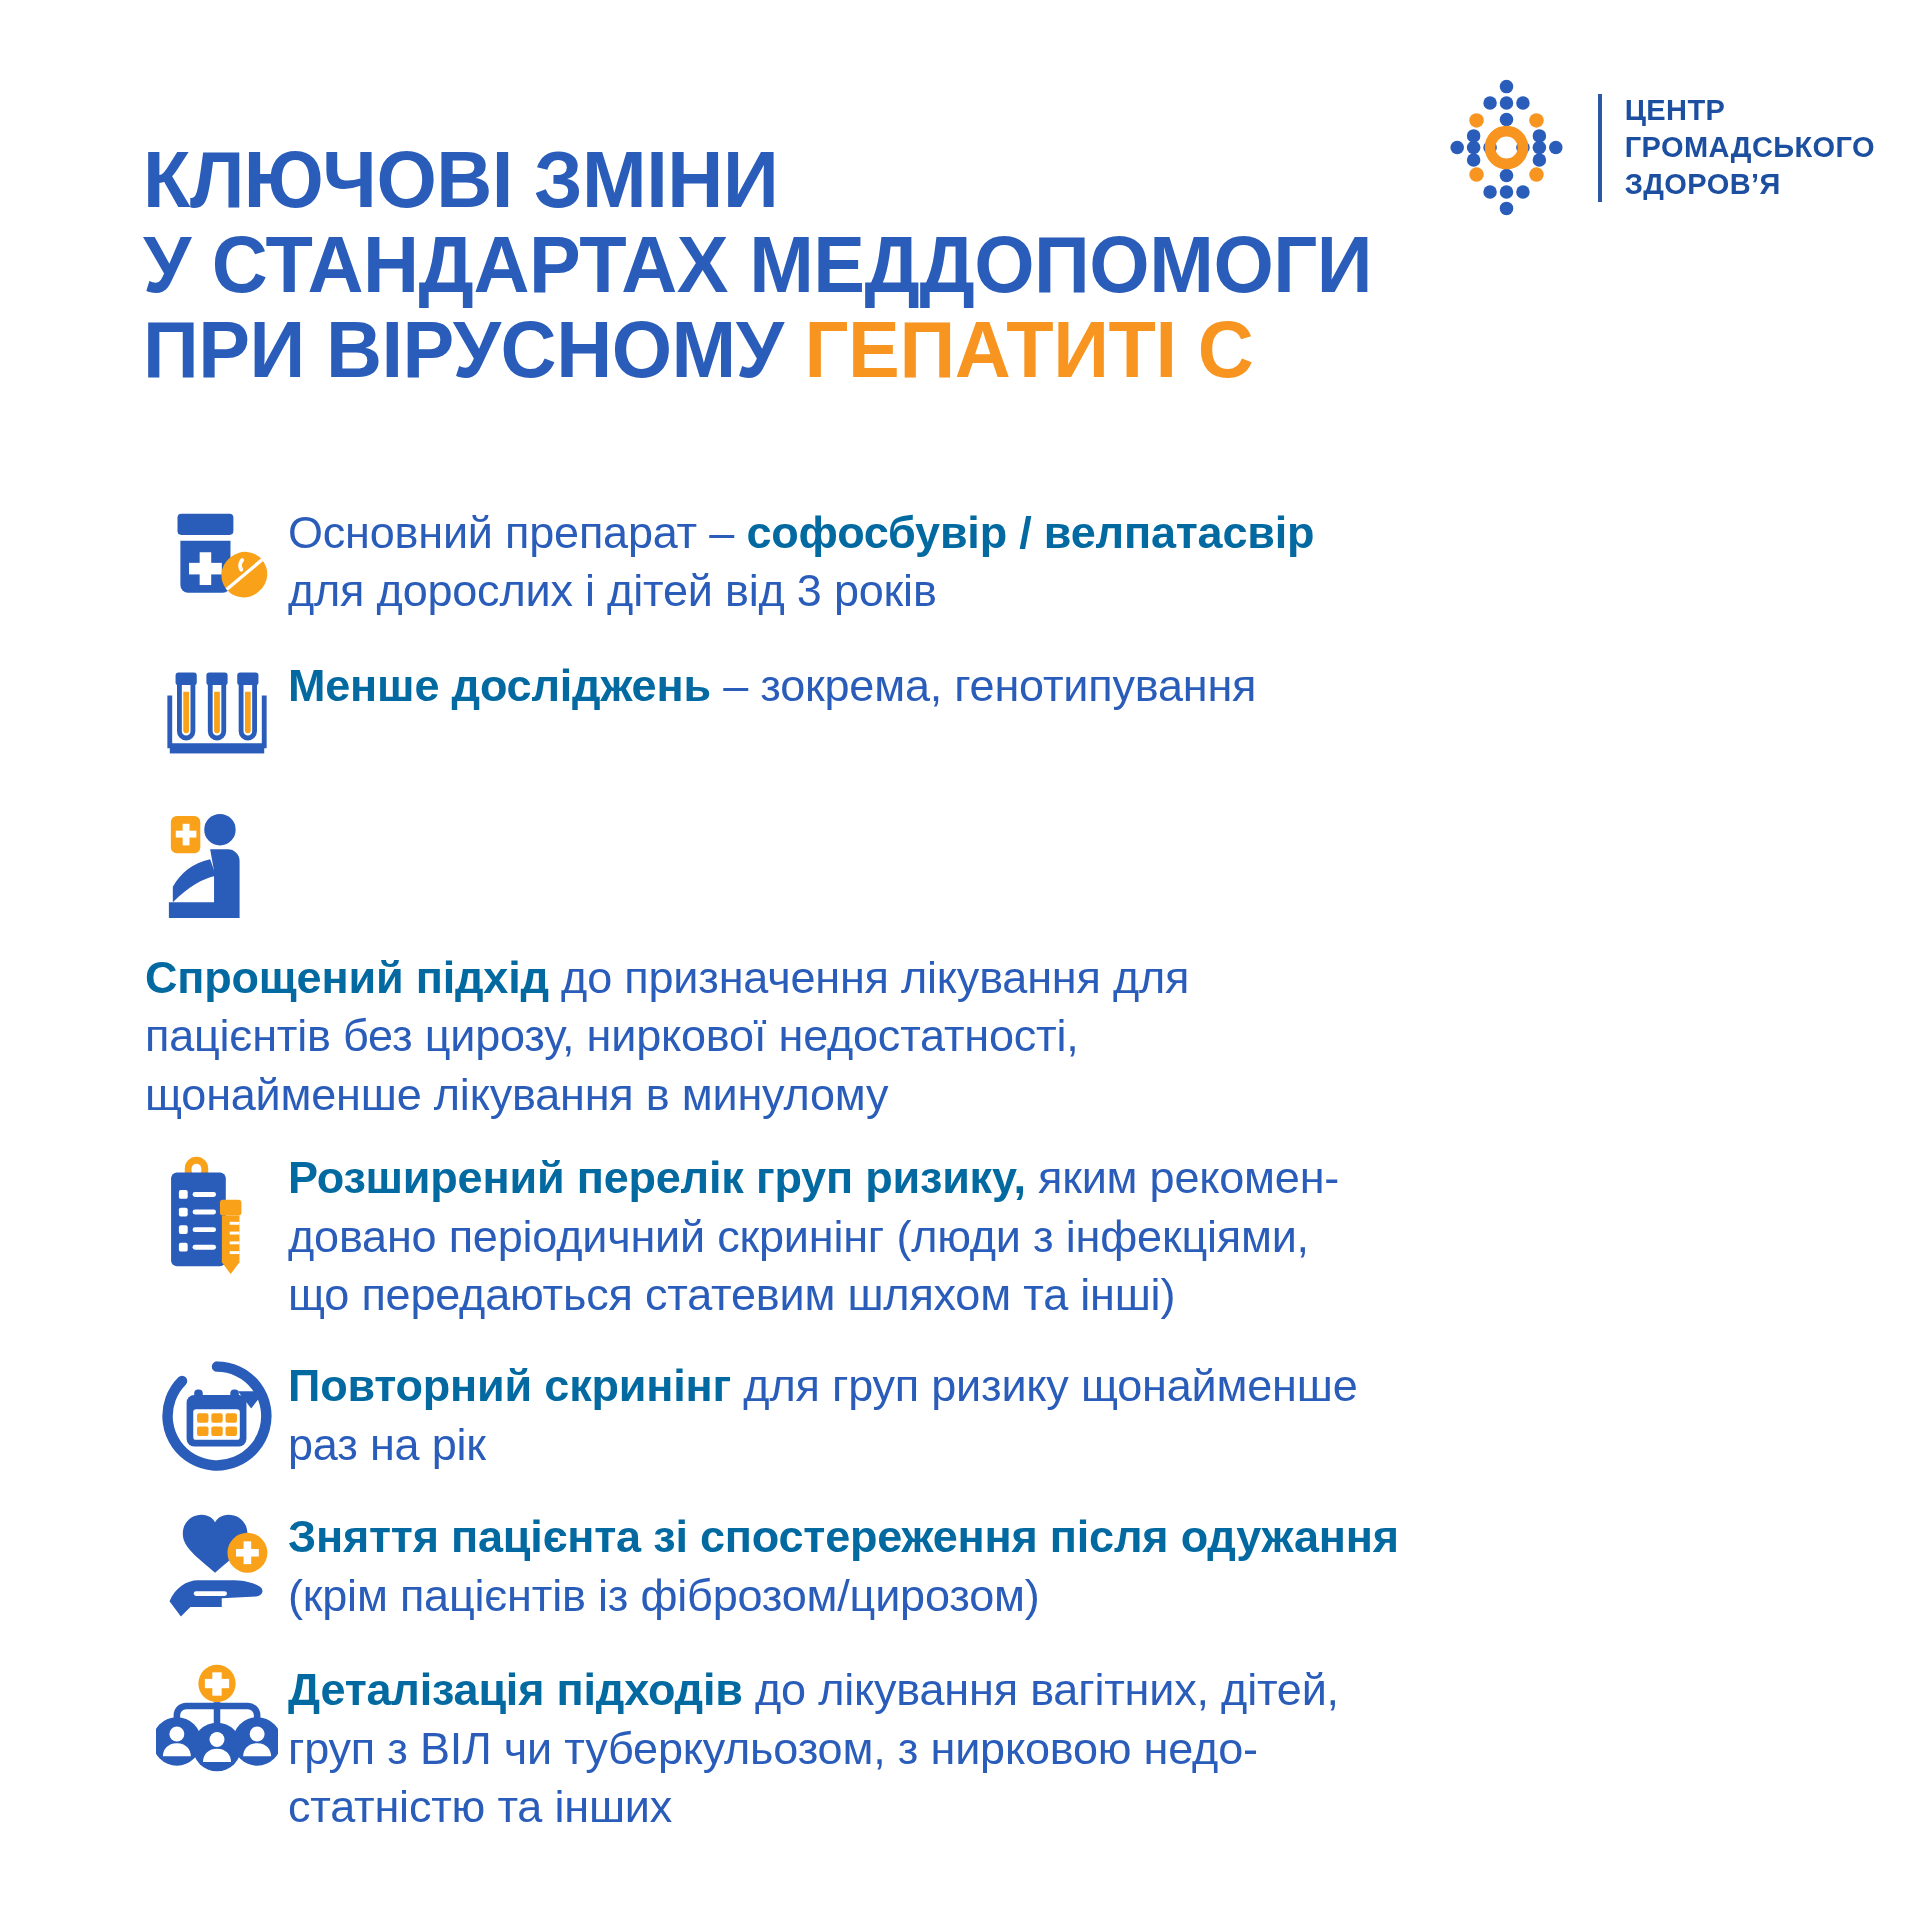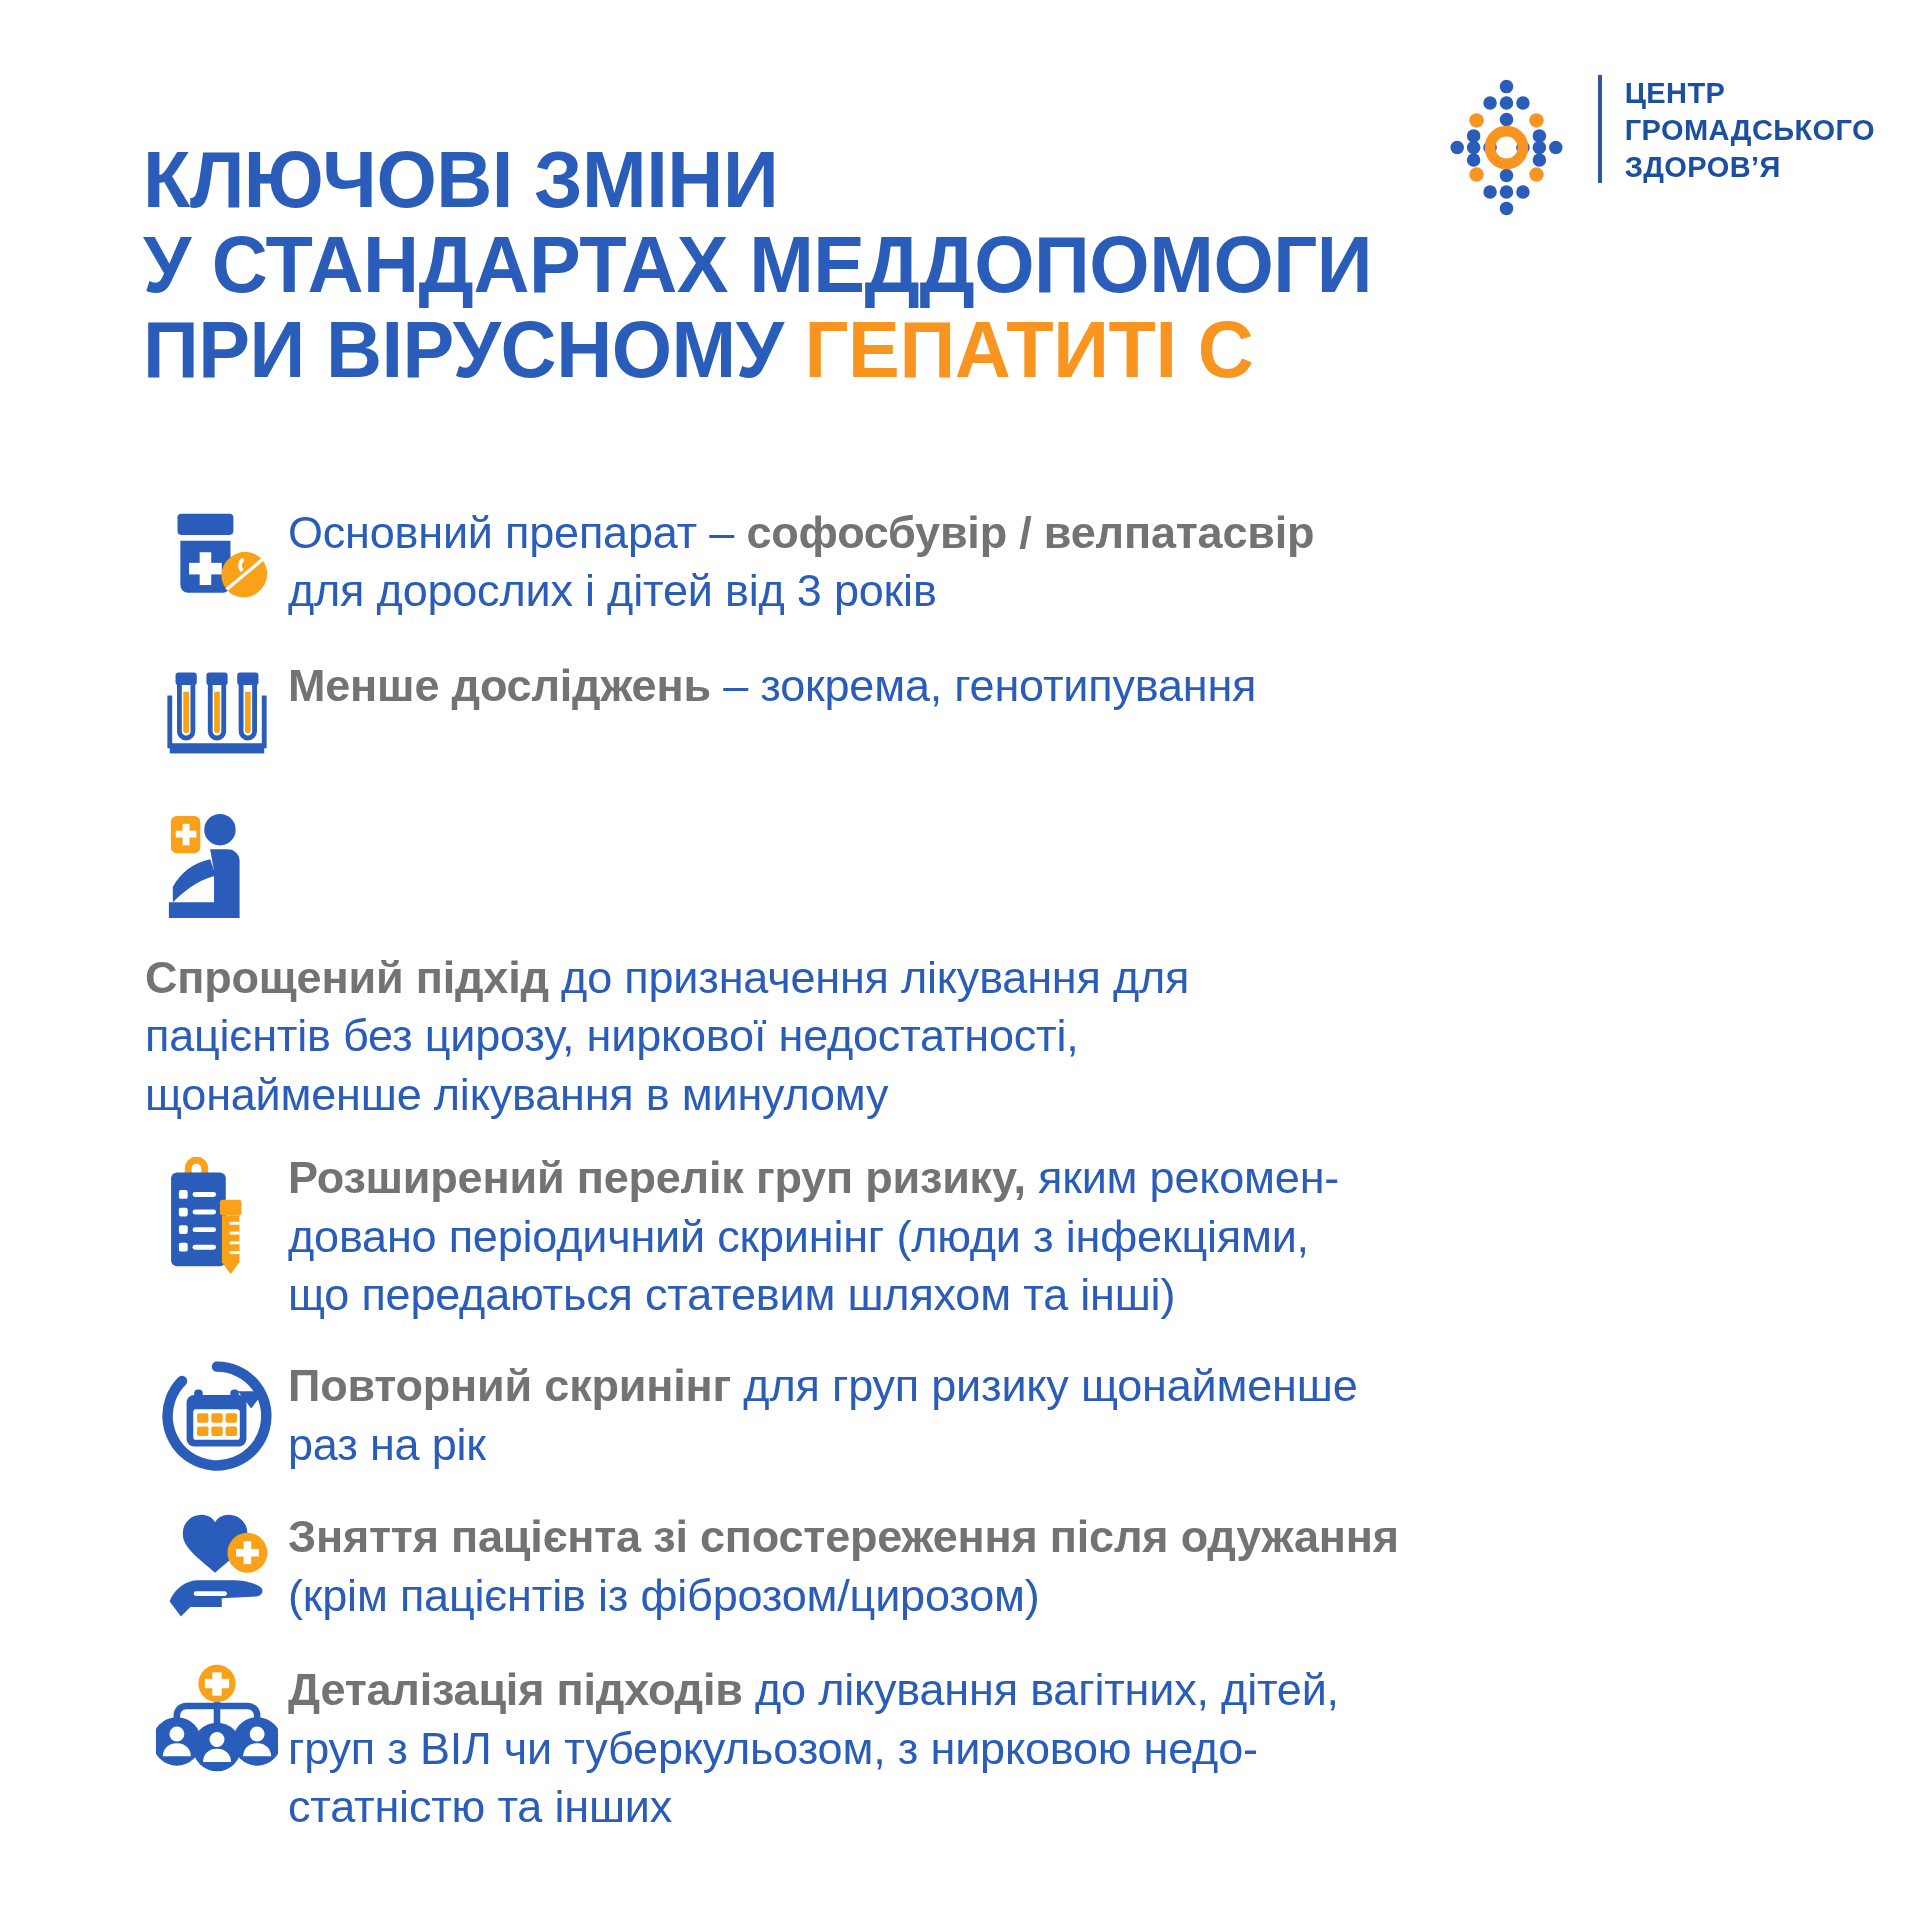--- a/index.html
+++ b/index.html
@@ -15,20 +15,21 @@
     position:relative;
     width:1931px;height:1931px;
     box-sizing:border-box;
   }
 
   
   .logo{
     position:absolute;
     top:75px; right:56px;
     display:flex;
+    align-items:center;
     gap:19px;
   }
   .logo-mark{
     width:145px;height:145px;
     position:relative;
     flex:0 0 auto;
   }
   .logo-divider{
     width:3.9px;
     height:108px;
@@ -92,21 +93,21 @@
   .item-icon svg{display:block;}
   .item-text{
     flex:1 1 auto;
     color:#2a5cba;
     font-size:45px;
     line-height:1.30;
     font-family:"Liberation Sans","DejaVu Sans",sans-serif;
     padding-top:1.9px;
     letter-spacing:-0.2px;
   }
-  .item-text b{font-weight:bold;color:#737373;}
+  .item-text b{font-weight:bold;color:#0369a1;}
   .tline{display:block;white-space:nowrap;}
 
   
   .item.i1{margin-bottom:27px;}
   .item.i2{margin-bottom:23px;}
   .item.i3{margin-bottom:23px;flex-direction:column;}
   .item.i4{margin-bottom:25px;justify-content:space-between;}
   .item.i5{margin-bottom:25px;}
   .item.i6{margin-bottom:27px;}
   .item.i7{margin-bottom:0;}

